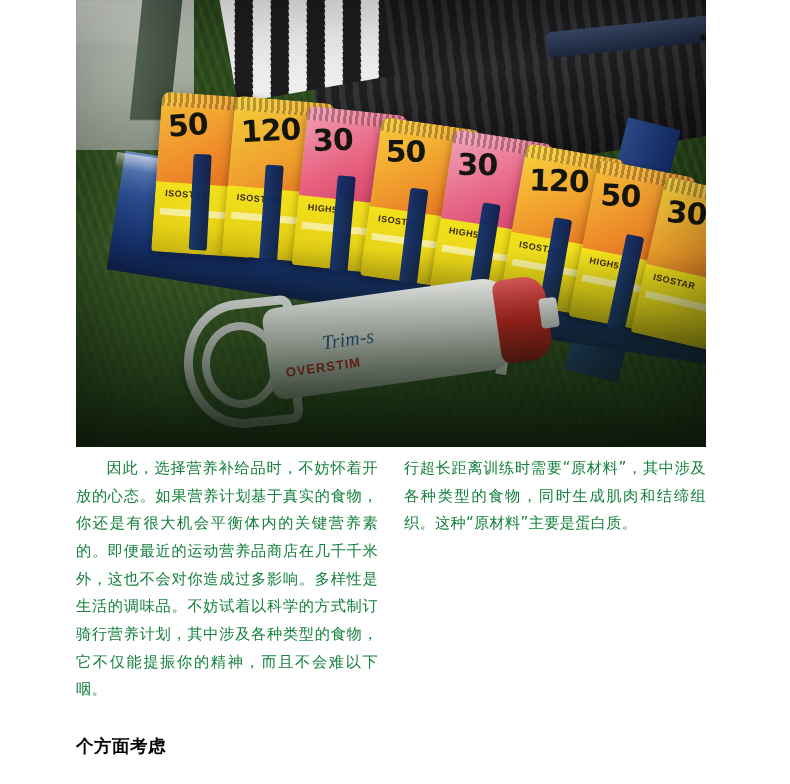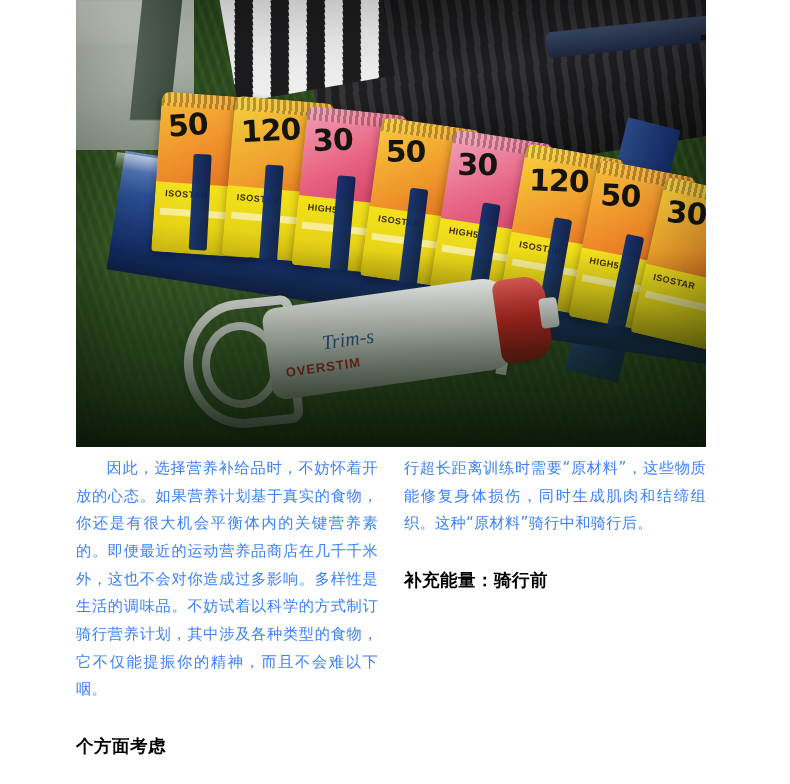--- a/index.html
+++ b/index.html
@@ -267,21 +267,21 @@
     gap: 26px;
   }
   .col {
     width: 302px;
   }
   p.body {
     margin: 0 0 0 0;
     font-family: "DejaVu Sans", "Liberation Sans", sans-serif;
     font-size: 15.2px;
     line-height: 1.82;
-    color: #3b82f6;
+    color: #15803d;
     text-align: justify;
     text-justify: inter-ideograph;
     text-indent: 2em;
     letter-spacing: .3px;
   }
   h3.head {
     margin: 30px 0 0 0;
     font-family: "DejaVu Sans", "Liberation Sans", sans-serif;
     font-size: 17.5px;
     font-weight: bold;
@@ -397,19 +397,18 @@
   </div>
 
   <div class="cols">
 
     <div class="col col-left">
       <p class="body">因此，选择营养补给品时，不妨怀着开放的心态。如果营养计划基于真实的食物，你还是有很大机会平衡体内的关键营养素的。即便最近的运动营养品商店在几千千米外，这也不会对你造成过多影响。多样性是生活的调味品。不妨试着以科学的方式制订骑行营养计划，其中涉及各种类型的食物，它不仅能提振你的精神，而且不会难以下咽。</p>
       <h3 class="head">个方面考虑</h3>
     </div>
 
     <div class="col col-right">
-      <p class="body" style="text-indent:0;">行超长距离训练时需要“原材料”，这些物质能修复身体损伤，同时生成肌肉和结缔组织。这种“原材料”骑行中和骑行后。</p>
-      <h3 class="head">补充能量：骑行前</h3>
+      <p class="body" style="text-indent:0;">行超长距离训练时需要“原材料”，其中涉及各种类型的食物，同时生成肌肉和结缔组织。这种“原材料”主要是蛋白质。</p>
     </div>
 
   </div>
 
 </div>
 
 </body></html>

